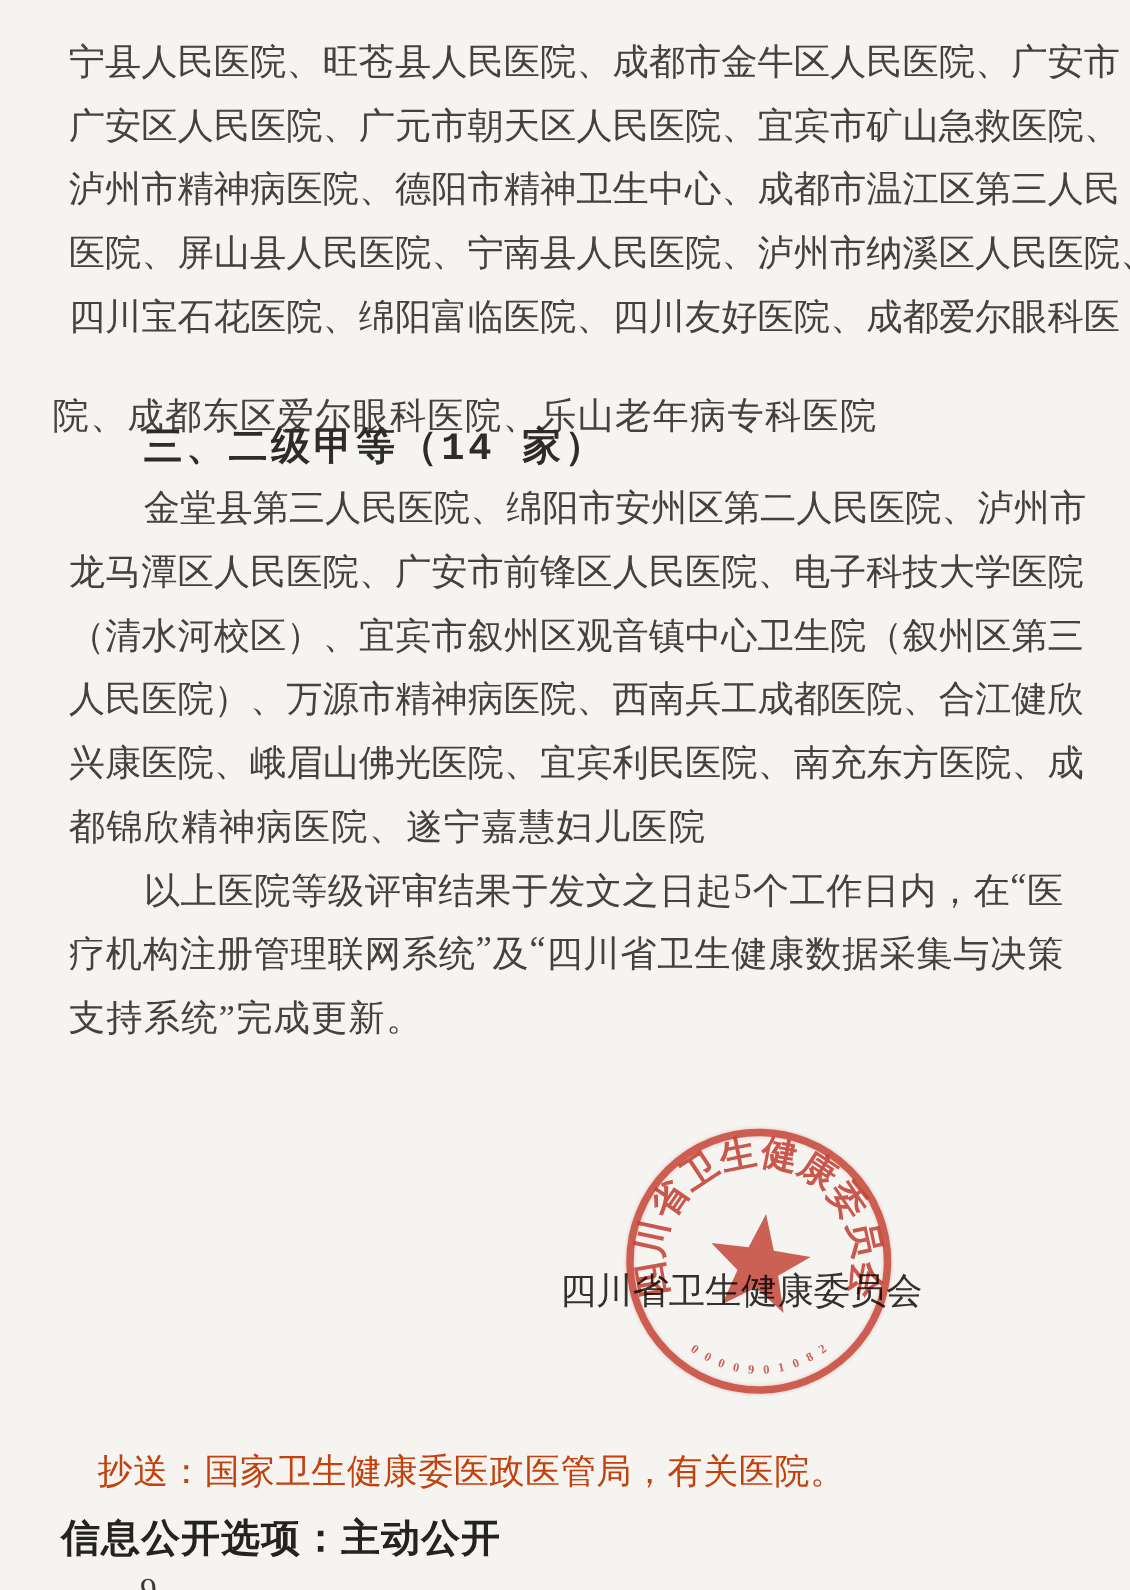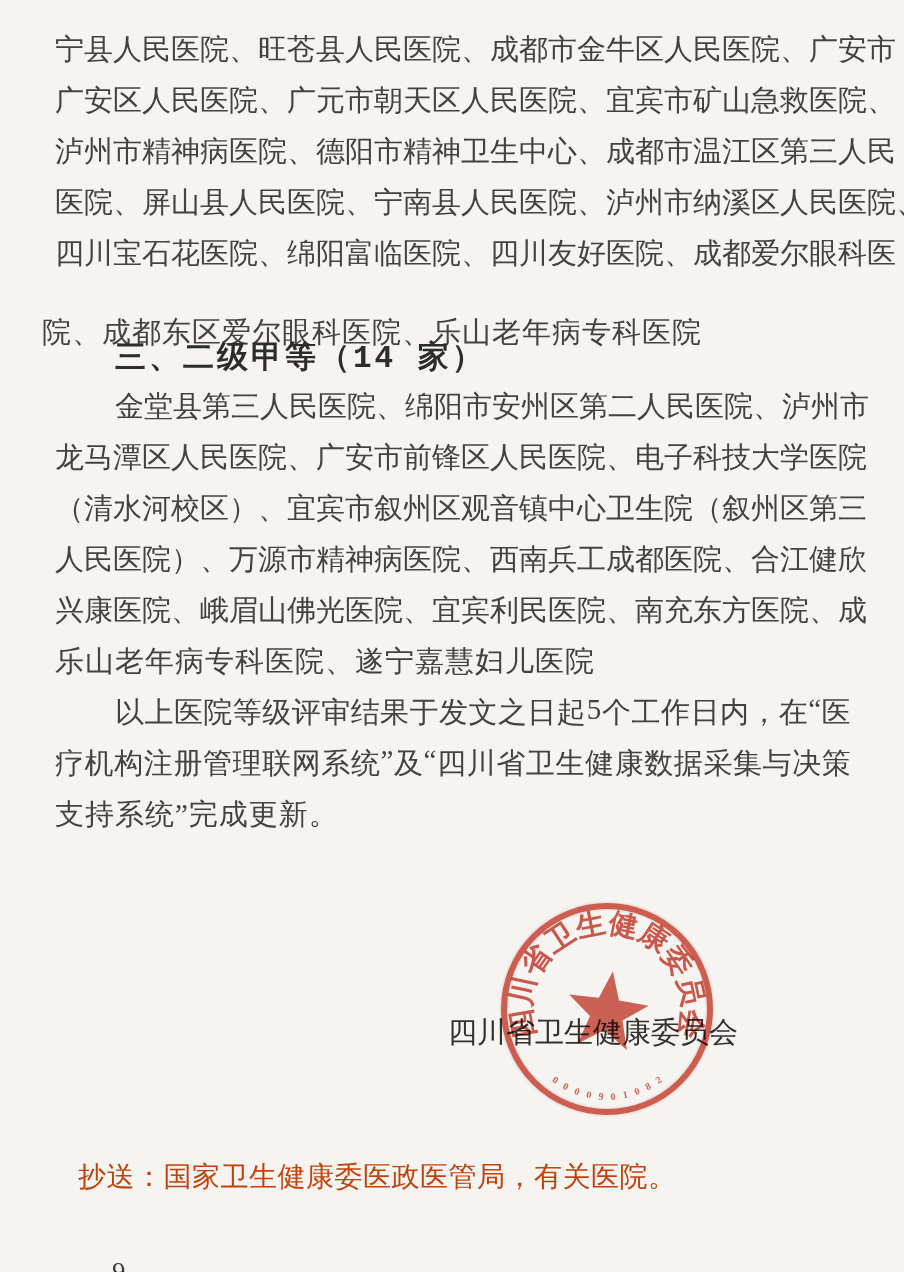--- a/index.html
+++ b/index.html
@@ -396,21 +396,21 @@
         <span>、</span>
         <span>南</span>
         <span>充</span>
         <span>东</span>
         <span>方</span>
         <span>医</span>
         <span>院</span>
         <span>、</span>
         <span>成</span>
       </div>
-      <div class="line" style="top: 642px; left: 55px; width: 796px;">乐山老年病专科医院、遂宁嘉慧妇儿医院</div>
+      <div class="line" style="top: 642px; left: 55px; width: 796px;">都锦欣精神病医院、遂宁嘉慧妇儿医院</div>
       <div class="line fill" style="top: 693px; left: 115px; width: 736px;">
         <span>以</span>
         <span>上</span>
         <span>医</span>
         <span>院</span>
         <span>等</span>
         <span>级</span>
         <span>评</span>
         <span>审</span>
         <span>结</span>
@@ -505,15 +505,16 @@
         <span class="seal-digit" style="transform: rotate(4deg) translateY(88px);">9</span>
         <span class="seal-digit" style="transform: rotate(-4deg) translateY(88px);">0</span>
         <span class="seal-digit" style="transform: rotate(-12deg) translateY(88px);">1</span>
         <span class="seal-digit" style="transform: rotate(-20deg) translateY(88px);">0</span>
         <span class="seal-digit" style="transform: rotate(-28deg) translateY(88px);">8</span>
         <span class="seal-digit" style="transform: rotate(-36deg) translateY(88px);">2</span>
       </div>
   </div>
 
   <div class="footer-cc">抄送：国家卫生健康委医政医管局，有关医院。</div>
+  <div class="footer-disclosure">信息公开选项：主动公开</div>
   <div class="page-number">9</div>
 
 </div>
 
 </body></html>

